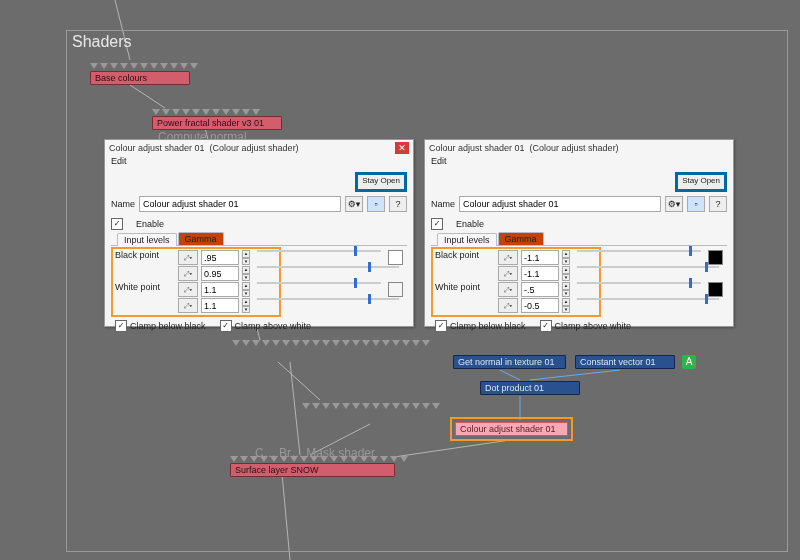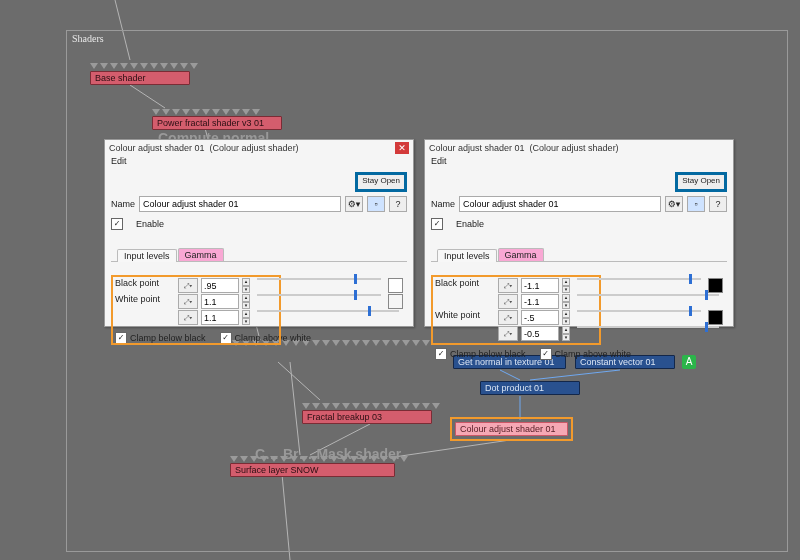--- a/index.html
+++ b/index.html
@@ -18,22 +18,21 @@
     position: absolute;
     left: 0; top: 0; width: 800px; height: 560px;
   }
   .outer {
     position: absolute;
     border: 1px solid #9a9a9a;
   }
   .label-white {
     position: absolute;
     color: #e8e8e8;
-    font-size: 10px;
-    font-family: Liberation Serif, serif;
+    font-size: 16px;
   }
   svg.wires {
     position: absolute;
     left: 0; top: 0; width: 800px; height: 560px;
     pointer-events: none;
   }
   .tri-row {
     position: absolute;
     display: flex;
     gap: 2px;
@@ -173,27 +172,27 @@
     justify-content: center;
     font-size: 8px;
     line-height: 8px;
   }
   .cb.checked::after { content: "✓"; color: #222; }
   .tabs {
     display: flex;
     gap: 1px;
     padding: 0 6px;
     border-bottom: 1px solid #bbb;
-    margin: 16px 6px;
+    margin: 0 6px;
     align-items: center;
   }
   .tab {
     border: 1px solid #bbb;
     border-bottom: none;
-    background: #f9a8d4;
+    background: #c2410c;
     font-size: 9px;
     padding: 1px 6px;
     border-radius: 2px 2px 0 0;
   }
   .tab.active {
     background: #f7f7f7;
     position: relative;
     top: 1px;
   }
   .levels {
@@ -265,22 +264,21 @@
   }
   .clamp-row .item { display:flex; align-items:center; gap:3px; }
   .levels-highlight {
     position: absolute;
     border: 2px solid #f29a2c;
     box-sizing: border-box;
   }
   .faint {
     position:absolute;
     color:#999;
-    font-size:14px;
-    font-weight:bold;
+    font-size:12px;
   }
 </style>
 </head>
 <body>
 
 <div class="canvas">
 
   <svg class="wires">
     <g stroke="#b5b5b5" stroke-width="1" fill="none">
       <line x1="115" y1="0" x2="130" y2="60"></line>
@@ -380,24 +378,23 @@
       <div class="tri"></div>
       <div class="tri"></div>
       <div class="tri"></div>
       <div class="tri"></div>
       <div class="tri"></div>
       <div class="tri"></div>
       <div class="tri"></div>
       <div class="tri"></div>
     </div>
 
-  <div class="node red" style="left:90px; top:71px; width:100px;"><span>Base shader</span></div>
+  <div class="node red" style="left:90px; top:71px; width:100px;"><span>Base colours</span></div>
   <div class="node red" style="left:152px; top:116px; width:130px;"><span>Power fractal shader v3 01</span></div>
   <div class="faint" style="left:158px; top:130px;">Compute normal</div>
-  <div class="node red" style="left:302px; top:410px; width:130px;"><span>Fractal breakup 03</span></div>
   <div class="faint" style="left:255px; top:446px;">C…  Br…  Mask shader</div>
   <div class="node red" style="left:230px; top:463px; width:165px;"><span>Surface layer SNOW</span></div>
 
   <div class="node blue" style="left:453px; top:355px; width:113px;"><span>Get normal in texture 01</span></div>
   <div class="node blue" style="left:575px; top:355px; width:100px;"><span>Constant vector 01</span></div>
   <div class="marker-a" style="left:682px; top:355px;">A</div>
   <div class="node blue" style="left:480px; top:381px; width:100px;"><span>Dot product 01</span></div>
   <div class="node pink" style="left:455px; top:422px; width:113px;"><span>Colour adjust shader 01</span></div>
   <div class="highlight-box" style="left:450px; top:417px; width:123px; height:24px;"></div>
 
@@ -435,20 +432,32 @@
         <div class="param-icon">⤢▾</div>
         <input class="numbox" value=".95" style="">
         <div class="spin">
             <div>▴</div>
             <div>▾</div>
           </div>
         <div class="slider">
             <div class="thumb" style="left:78%"></div>
           </div>
         <div class="swatch" style="background:#ffffff"></div>
+      </div>
+      <div class="lvrow">
+        <div class="lvlabel"></div>
+        <div class="param-icon">⤢▾</div>
+        <input class="numbox" value="0.95" style="">
+        <div class="spin">
+            <div>▴</div>
+            <div>▾</div>
+          </div>
+        <div class="slider">
+            <div class="thumb" style="left: 78%;"></div>
+          </div>
       </div>
       <div class="lvrow">
         <div class="lvlabel">White point</div>
         <div class="param-icon">⤢▾</div>
         <input class="numbox" value="1.1" style="">
         <div class="spin">
             <div>▴</div>
             <div>▾</div>
           </div>
         <div class="slider">

